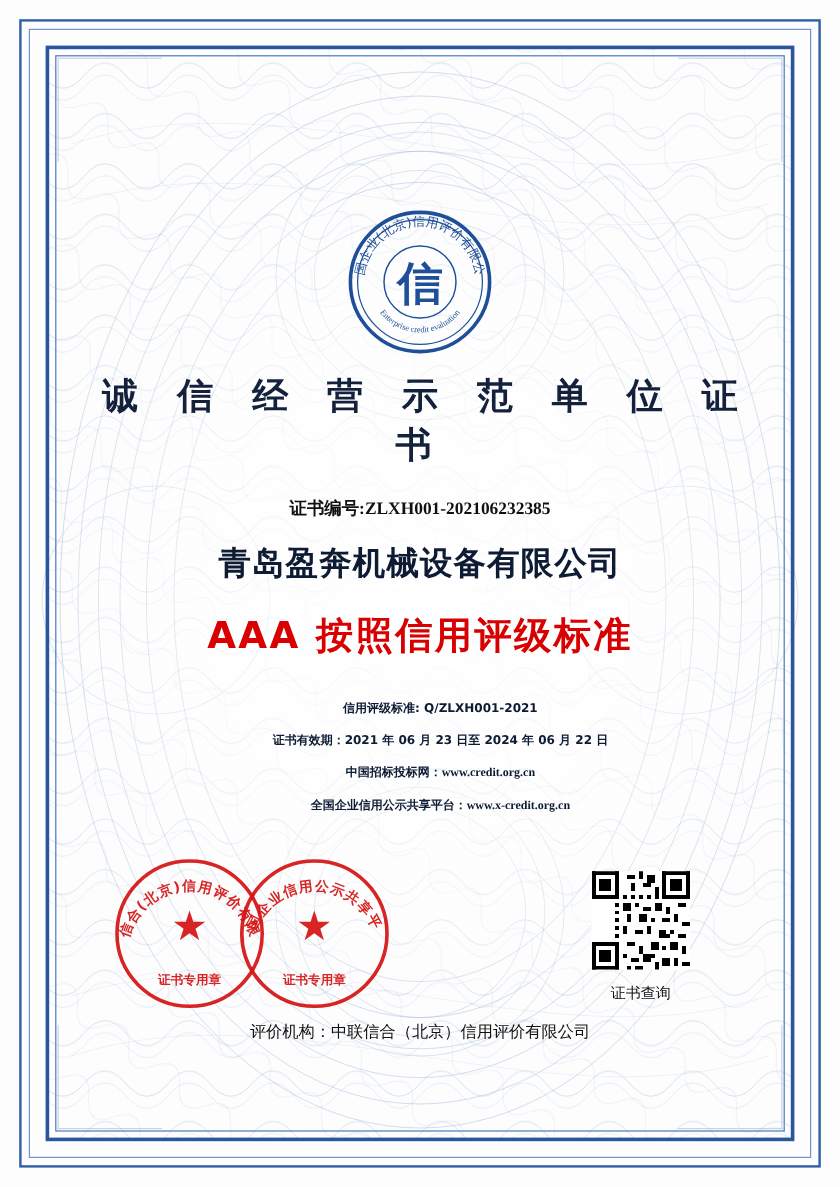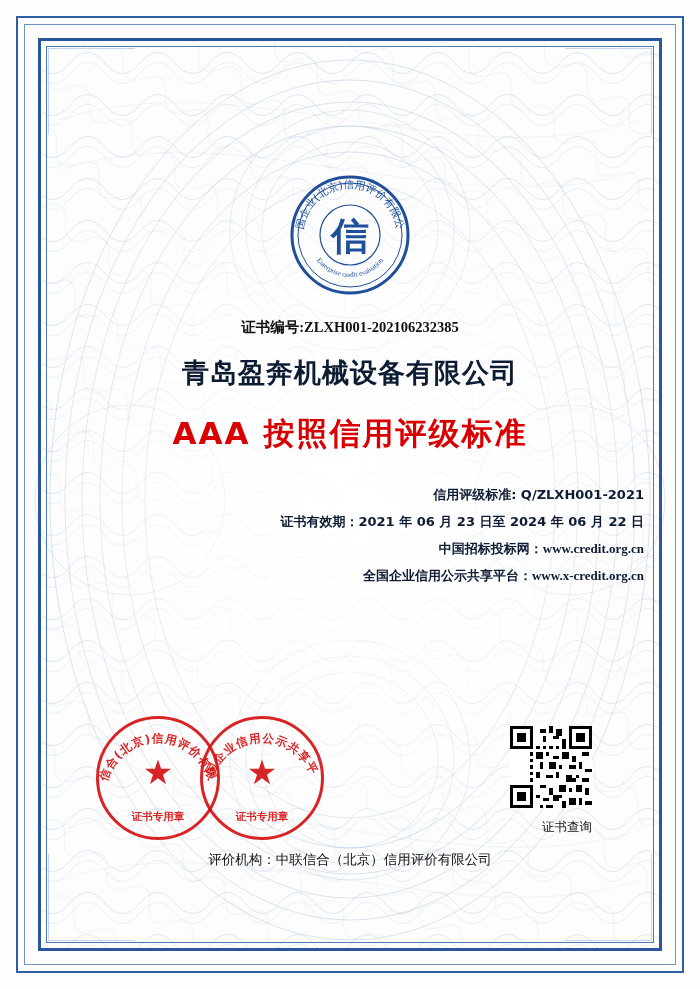--- a/index.html
+++ b/index.html
@@ -130,23 +130,23 @@
     margin-top: 22px;
     font-size: 31px;
     font-weight: bold;
     color: #d80000;
     letter-spacing: 2px;
     font-family: "DejaVu Sans", sans-serif;
   }
 
   .details {
     margin-top: 26px;
-    text-align: right;
+    text-align: center;
     padding-left: 34px;
-    font-size: 13px;
+    font-size: 10px;
     line-height: 27px;
     color: #0d1b33;
     font-weight: bold;
     font-family: "DejaVu Sans", sans-serif;
   }
   .details .url {
     font-family: "Liberation Serif", serif;
     font-weight: bold;
   }
 
@@ -198,24 +198,24 @@
     font-size: 11px;
     font-weight: bold;
     fill: #d61414;
     font-family: "DejaVu Sans", sans-serif;
     letter-spacing: 1px;
   }
 
   
   .qr-block {
     position: absolute;
-    right: 52px;
+    right: 64px;
     top: 670px;
     width: 92px;
-    text-align: right;
+    text-align: center;
   }
   .qr-code {
     width: 82px;
     height: 82px;
     margin: 0 auto;
     image-rendering: pixelated;
     background: #fff;
   }
   .qr-caption {
     margin-top: 7px;
@@ -325,20 +325,21 @@
         <text font-size="10.5" fill="#1f4f99" font-family="DejaVu Sans, sans-serif" letter-spacing="0.2">
           <textPath href="#arcTop" startOffset="50%" text-anchor="middle">中国企业(北京)信用评价有限公司</textPath>
         </text>
         <text font-size="7" fill="#1f4f99" font-family="Liberation Serif, serif">
           <textPath href="#arcBottom" startOffset="50%" text-anchor="middle">Enterprise credit evaluation</textPath>
         </text>
         <text x="61" y="75" text-anchor="middle" font-size="38" fill="#1f4f99" font-family="DejaVu Sans, sans-serif" font-weight="bold">信</text>
       </svg>
     </div>
 
+    <div class="title-cn">诚 信 经 营 示 范 单 位 证 书</div>
 
     <div class="cert-no">证书编号:ZLXH001-202106232385</div>
 
     <div class="company">青岛盈奔机械设备有限公司</div>
 
 
     <div class="grade">AAA 按照信用评级标准</div>
 
     <div class="details">
       <div>

